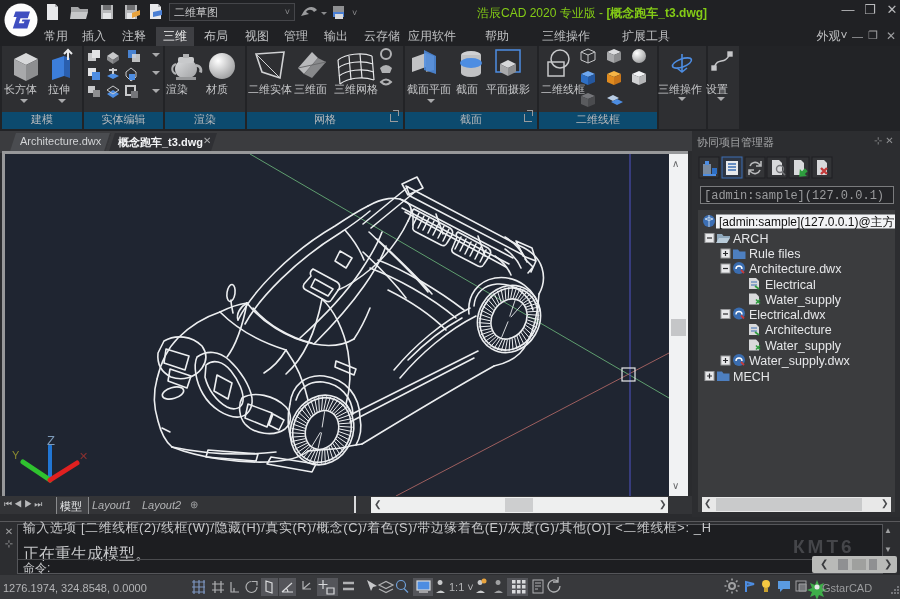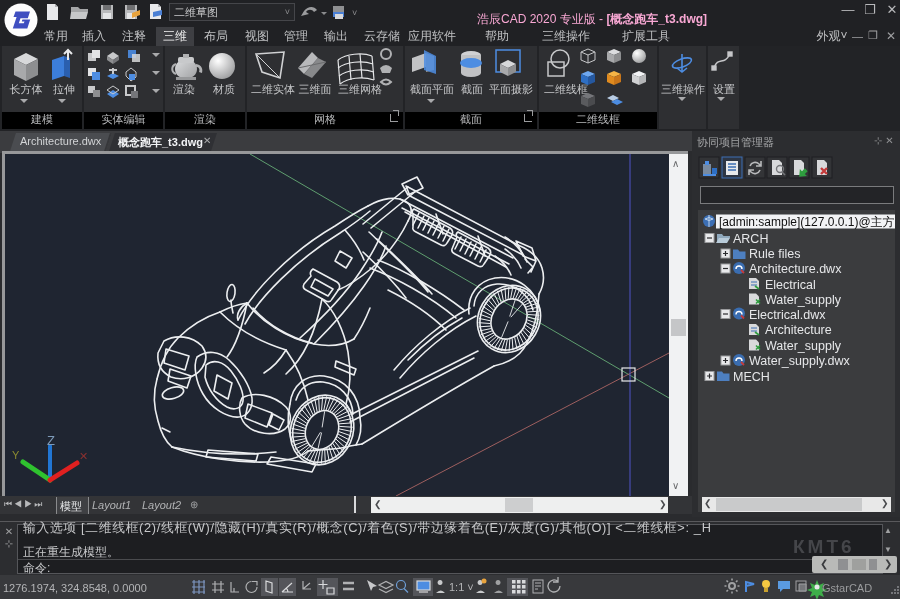--- a/index.html
+++ b/index.html
@@ -4,27 +4,27 @@
 *{margin:0;padding:0;box-sizing:border-box}
 html,body{width:900px;height:599px;overflow:hidden;background:#2a2b2e;font-family:"Liberation Sans",sans-serif}
 .abs{position:absolute}
 #app{position:relative;width:900px;height:564px;background:#2a2b2e}
 
 #titlebar{position:absolute;left:0;top:0;width:900px;height:24px;background:#202124}
 #menurow{position:absolute;left:0;top:24px;width:900px;height:22px;background:#202124}
 .mtab{position:absolute;top:27px;height:19px;line-height:18px;font-size:12px;color:#bfc0c2;text-align:center}
 .mtab.sel{background:#3e3f43;color:#f0f0f0}
 #wsbox{position:absolute;left:169px;top:3px;width:126px;height:18px;background:#252629;border:1px solid #45464a;color:#c9cacc;font-size:11px;line-height:16px;padding-left:4px}
-#titletext{position:absolute;left:477px;top:11px;font-size:12px;color:#f9a8d4;white-space:nowrap}
+#titletext{position:absolute;left:477px;top:5px;font-size:12px;color:#84cc16;white-space:nowrap}
 .wbtn{position:absolute;top:0;width:24px;height:22px;color:#b8b9bb;text-align:center;font-size:13px;line-height:20px}
 
 #ribbon{position:absolute;left:0;top:46px;width:900px;height:85px;background:#222326}
 .rpanel{position:absolute;top:0;height:83px;background:#2e2f32}
-.rlabelstrip{position:absolute;left:0;bottom:0;width:100%;height:17px;background:#000000;color:#b7b8ba;font-size:11px;text-align:center;line-height:14px}
-.ritem{position:absolute;color:#c6c7c9;font-size:11px;text-align:center}
+.rlabelstrip{position:absolute;left:0;bottom:0;width:100%;height:17px;background:#0c4a6e;color:#b7b8ba;font-size:11px;text-align:center;line-height:14px}
+.ritem{position:absolute;color:#c6c7c9;font-size:11px;text-align:left}
 .caret{position:absolute;width:0;height:0;border-left:4px solid transparent;border-right:4px solid transparent;border-top:4px solid #a9aaac}
 .launcher{position:absolute;width:8px;height:8px;border-left:1px solid #9a9b9d;border-bottom:1px solid #9a9b9d}
 .launcher:after{content:"";position:absolute;left:2px;top:-4px;width:5px;height:5px;border:1px solid #9a9b9d;border-left:none;border-bottom:none}
 
 #doctabs{position:absolute;left:0;top:131px;width:900px;height:22px;background:#3b3c3f}
 
 #tabrow{position:absolute;left:0;top:496px;width:692px;height:18px;background:#333437}
 #cmdwin{position:absolute;left:0;top:521px;width:900px;height:54px;background:#2c2d30;border-top:1px solid #59595c}
 #statusbar{position:absolute;left:0;top:575px;width:900px;height:24px;background:#38393c}
 </style></head>
@@ -474,20 +474,21 @@
 
   <path d="M102 4 h7 l3 3 v12 h-10z" fill="#d8d9db"></path>
         <path d="M106 18 l6 -5 0 3 4 0 0 4 -4 0 0 3z" fill="#2f9e3f" transform="rotate(-45 110 18)"></path>
 
   <path d="M125 4 h7 l3 3 v12 h-10z" fill="#d8d9db"></path>
         <path d="M129 12 l6 6 m0 -6 l-6 6" stroke="#c43a3a" stroke-width="2.4"></path>
  </g>
 </svg>
 
 <div class="abs" style="left:700px;top:186px;width:194px;height:18px;background:#232427;border:1px solid #7a7b7d"></div>
+<div class="abs" style="left:704px;top:189px;font-size:12px;color:#9a9b9d;font-family:'Liberation Mono',monospace;letter-spacing:0">[admin:sample](127.0.0.1)</div>
 
 <div class="abs" style="left:698px;top:210px;width:197px;height:302px;background:#3b3c3e"></div>
 <div id="tree"></div>
 <svg class="abs" style="left:698px;top:210px" width="197" height="302" viewBox="698 210 197 302" font-family="Liberation Sans,sans-serif">
 
  <circle cx="709" cy="221" r="6" fill="#3c6fb4"></circle>
       <path d="M705 219 q4 -3 8 0 q-4 3 -8 0 M709 215 v12" stroke="#bcd2ea" stroke-width="1" fill="none"></path>
  <rect x="716" y="214.5" width="179" height="14" fill="#f2f3f5"></rect>
  <text x="719" y="225.5" font-size="12" fill="#111">[admin:sample](127.0.0.1)@主方案</text>
 
@@ -583,21 +584,21 @@
 <div class="abs" style="left:354px;top:496px;width:2px;height:17px;background:#d8d9db"></div>
 <div class="abs" style="left:371px;top:497px;width:297px;height:16px;background:#eeefef"></div>
 <div class="abs" style="left:374px;top:499px;font-size:9px;color:#4a4b4e">❮</div>
 <div class="abs" style="left:659px;top:499px;font-size:9px;color:#4a4b4e">❯</div>
 <div class="abs" style="left:505px;top:498px;width:28px;height:14px;background:#cdcecf"></div>
 
 <div id="cmdwin"></div>
 <div class="abs" style="left:3px;top:526px;width:12px;height:24px;color:#9fa0a2;font-size:10px;line-height:12px;text-align:center">✕<br>⊹</div>
 <div class="abs" style="left:17px;top:524px;width:866px;height:50px;background:#1d1e21;border:1px solid #55565a"></div>
 <div class="abs" style="left:23px;top:520px;font-size:12.8px;letter-spacing:0.66px;color:#c7c8ca;white-space:nowrap">输入选项 [二维线框(2)/线框(W)/隐藏(H)/真实(R)/概念(C)/着色(S)/带边缘着色(E)/灰度(G)/其他(O)] &lt;二维线框&gt;: _H</div>
-<div class="abs" style="left:23px;top:544px;font-size:12px;color:#c7c8ca">正在重生成模型。</div>
+<div class="abs" style="left:23px;top:544px;font-size:16px;color:#c7c8ca">正在重生成模型。</div>
 <div class="abs" style="left:18px;top:559px;width:864px;height:1px;background:#4a4b4e"></div>
 <div class="abs" style="left:23px;top:560px;font-size:12px;color:#c7c8ca">命令:</div>
 <div class="abs" style="left:884px;top:526px;font-size:8px;color:#9fa0a2">▲</div>
 <div class="abs" style="left:884px;top:545px;font-size:8px;color:#9fa0a2">▼</div>
 
 <div class="abs" style="left:793px;top:536px;font-size:19px;color:#45464a;font-weight:bold;letter-spacing:3px">КМТ6</div>
 <div class="abs" style="left:812px;top:556px;width:85px;height:17px;background:#b9bab8;border-radius:2px"></div>
 <div class="abs" style="left:820px;top:558px;font-size:10px;color:#3a3b3e">❮</div>
 <div class="abs" style="left:884px;top:558px;font-size:10px;color:#3a3b3e">❯</div>
 <div class="abs" style="left:838px;top:559px;width:10px;height:11px;background:#8f9092"></div>

